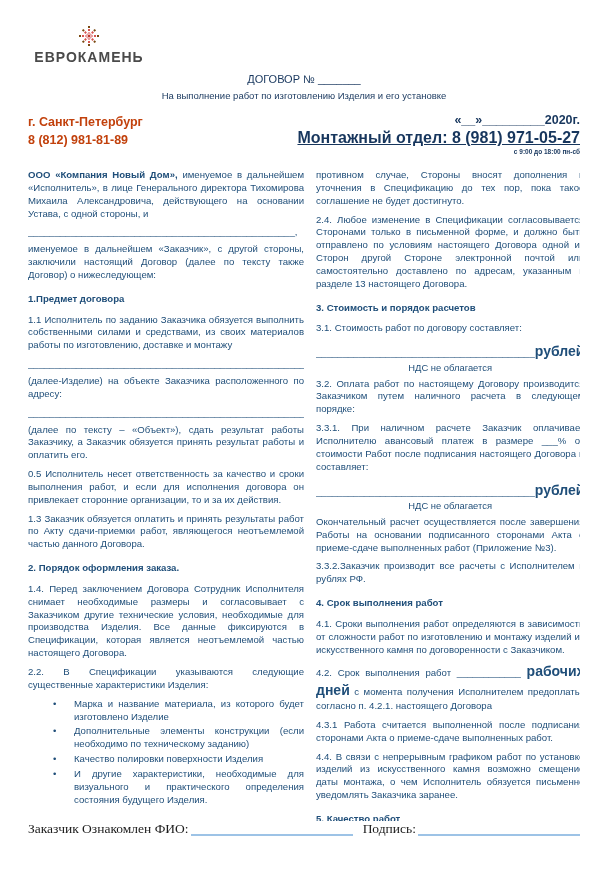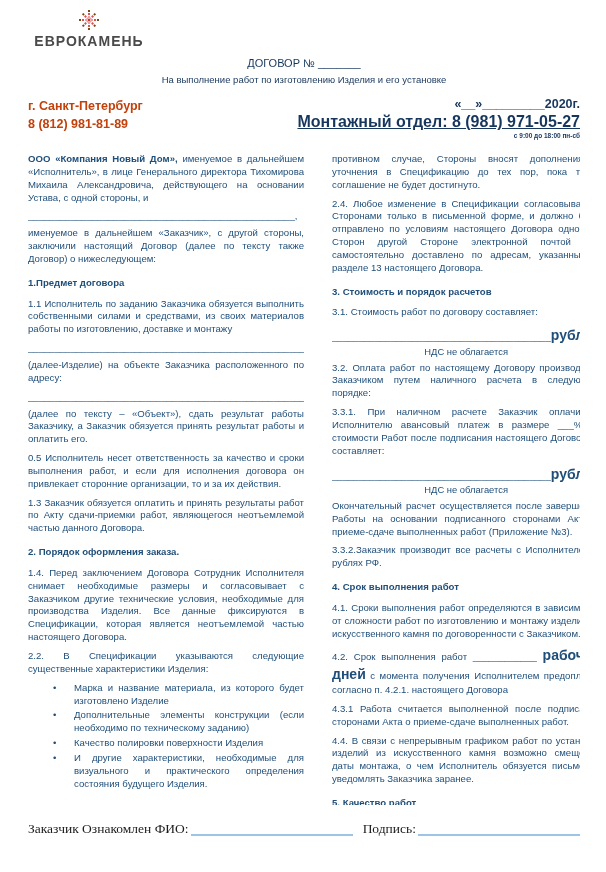--- a/index.html
+++ b/index.html
@@ -7,41 +7,41 @@
   .page{
     position:relative;
     width:606px;height:872px;
     margin:0 auto;
     background:#ffffff;
     font-family:"Liberation Sans",sans-serif;
     color:#1F4E79;
     overflow:hidden;
     box-sizing:border-box;
   }
-  .inner{padding:8px 26px 0 28px;}
+  .inner{padding:24px 26px 0 28px;}
 
   
   .logo{width:110px;text-align:center;margin-left:6px;}
   .logo .rosette{display:block;margin:0 auto 1px;}
   .brand{font-size:14px;letter-spacing:1px;color:#4a4a4a;font-weight:600;}
 
   
   .title{ text-align:center;font-weight:normal;font-size:11px;color:#17365D;margin-top:8px;}
   .subtitle{text-align:center;font-size:9.5px;color:#17365D;margin-top:5px;}
 
   
   .header-row{display:flex;justify-content:space-between;align-items:flex-start;margin-top:12px;}
   .hdr-left{font-weight:bold;font-size:12.5px;line-height:1.45;color:#c2410c;}
   .hdr-right{text-align:right;color:#17365D;}
   .date-line{font-weight:bold;font-size:12.5px;}
   .dept-line{font-weight:bold;font-size:16px;text-decoration:underline;margin-top:2px;}
   .hours{font-weight:bold;font-size:6.5px;margin-top:1px;}
 
   
-  .cols{display:flex;gap:28px;margin-top:14px;height:652px;overflow:hidden;}
+  .cols{display:flex;gap:12px;margin-top:14px;height:652px;overflow:hidden;}
   .col{width:50%;font-size:9.6px;line-height:1.34;}
 
   .blk-p{text-align:justify;margin:0 0 6px;}
   .blk-h{font-weight:bold;margin:11px 0 8px;}
   .blk-line{white-space:nowrap;overflow:hidden;margin:1px 0 4px;}
   .blk-center{text-align:center;font-size:9.4px;margin:0 0 3px;}
   .blk-rubles{white-space:nowrap;overflow:hidden;margin:7px 0 1px;}
   .b{font-weight:bold;}
   .big{font-weight:bold;font-size:14px;}
   ul.blk-ul{list-style:none;margin:0 0 5px;padding:0 0 0 46px;}

